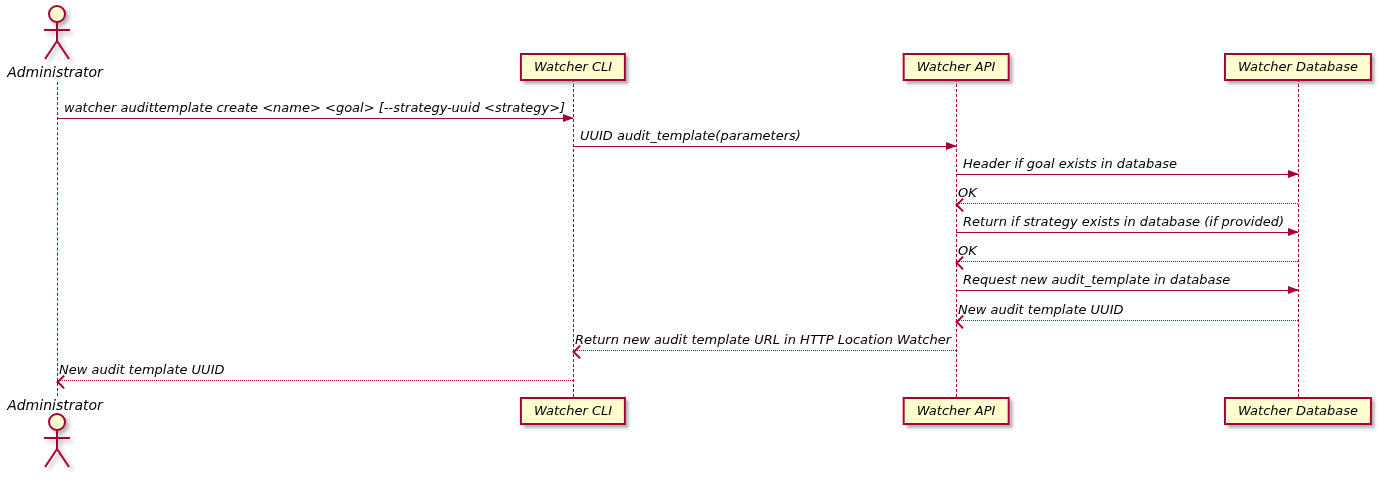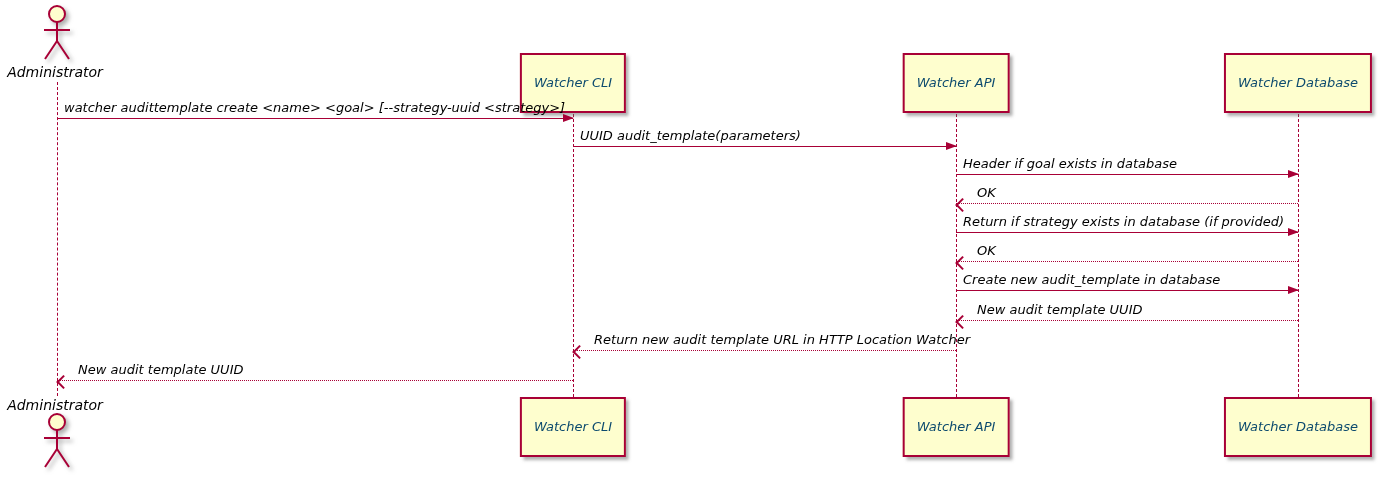--- a/index.html
+++ b/index.html
@@ -22,25 +22,25 @@
     width: 0;
     border-left: 1px dashed #A80036;
   }
   
   .pbox {
     position: absolute;
     transform: translateX(-50%);
     background: #FEFECE;
     border: 2px solid #A80036;
     box-shadow: 3px 3px 3px rgba(110,110,110,0.55);
-    color: #0c4a6e;
+    color: #000000;
     font-size: 13px;
     line-height: 22px;
     height: 22px;
-    padding: 17px 12px;
+    padding: 1px 12px;
     white-space: nowrap;
   }
   
   .actor {
     position: absolute;
     transform: translateX(-50%);
     filter: drop-shadow(3px 3px 2px rgba(110,110,110,0.55));
   }
   .actor-label {
     position: absolute;
@@ -64,21 +64,21 @@
   .msg .mline.solid  { border-top: 1px solid  #A80036; }
   .msg .mline.dotted { border-top: 1px dotted #A80036; }
   .msg .mlabel {
     position: absolute;
     bottom: 3px;
     left: 7px;
     font-size: 13px;
     color: #000000;
     white-space: nowrap;
   }
-  .msg.return .mlabel { left: 21px; }
+  .msg.return .mlabel { left: 2px; }
   
   .ah-right {
     position: absolute;
     right: -1px;
     top: -4px;
     width: 0;
     height: 0;
     border-top: 4px solid transparent;
     border-bottom: 4px solid transparent;
     border-left: 11px solid #A80036;
@@ -151,21 +151,21 @@
     <div class="ah-right"></div>
   </div>
 
   <div class="msg return" style="left:956px;top:261px;width:342px;">
     <div class="mlabel">OK</div>
     <div class="mline dotted"></div>
     <div class="ah-left"></div>
   </div>
 
   <div class="msg" style="left:956px;top:290px;width:342px;">
-    <div class="mlabel">Create new audit_template in database</div>
+    <div class="mlabel">Request new audit_template in database</div>
     <div class="mline solid"></div>
     <div class="ah-right"></div>
   </div>
 
   <div class="msg return" style="left:956px;top:320px;width:342px;">
     <div class="mlabel">New audit template UUID</div>
     <div class="mline dotted"></div>
     <div class="ah-left"></div>
   </div>
 

